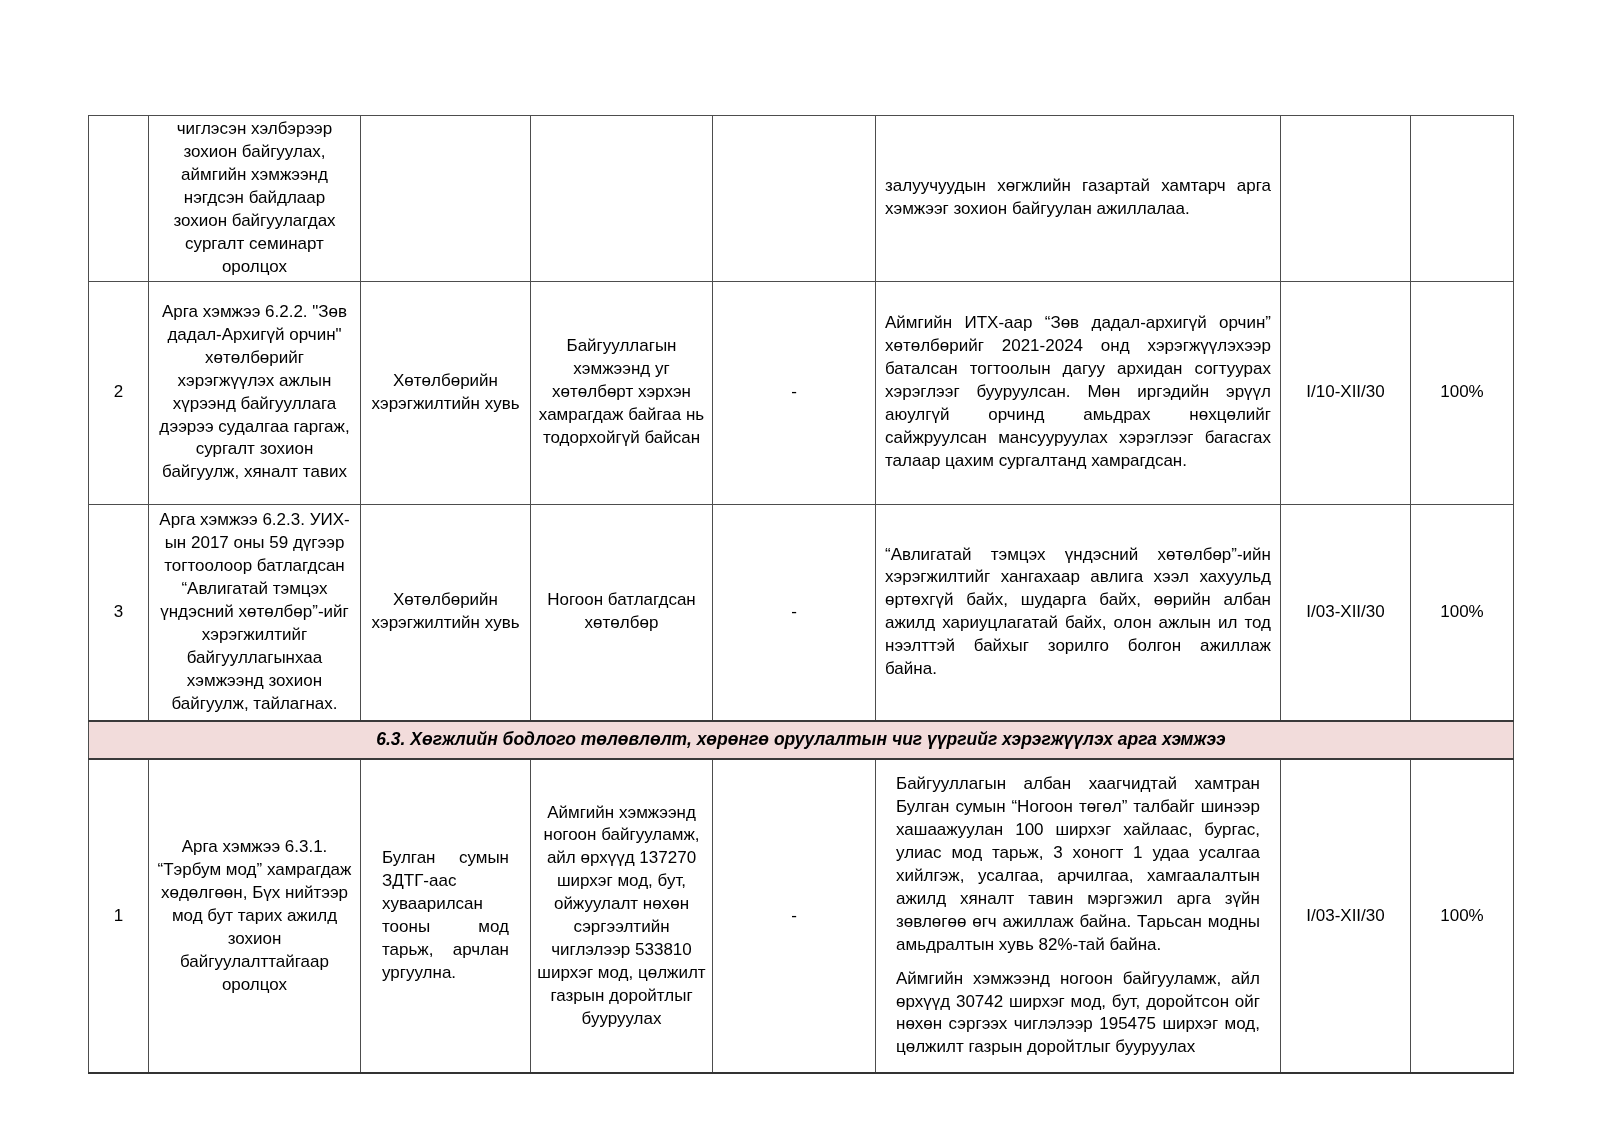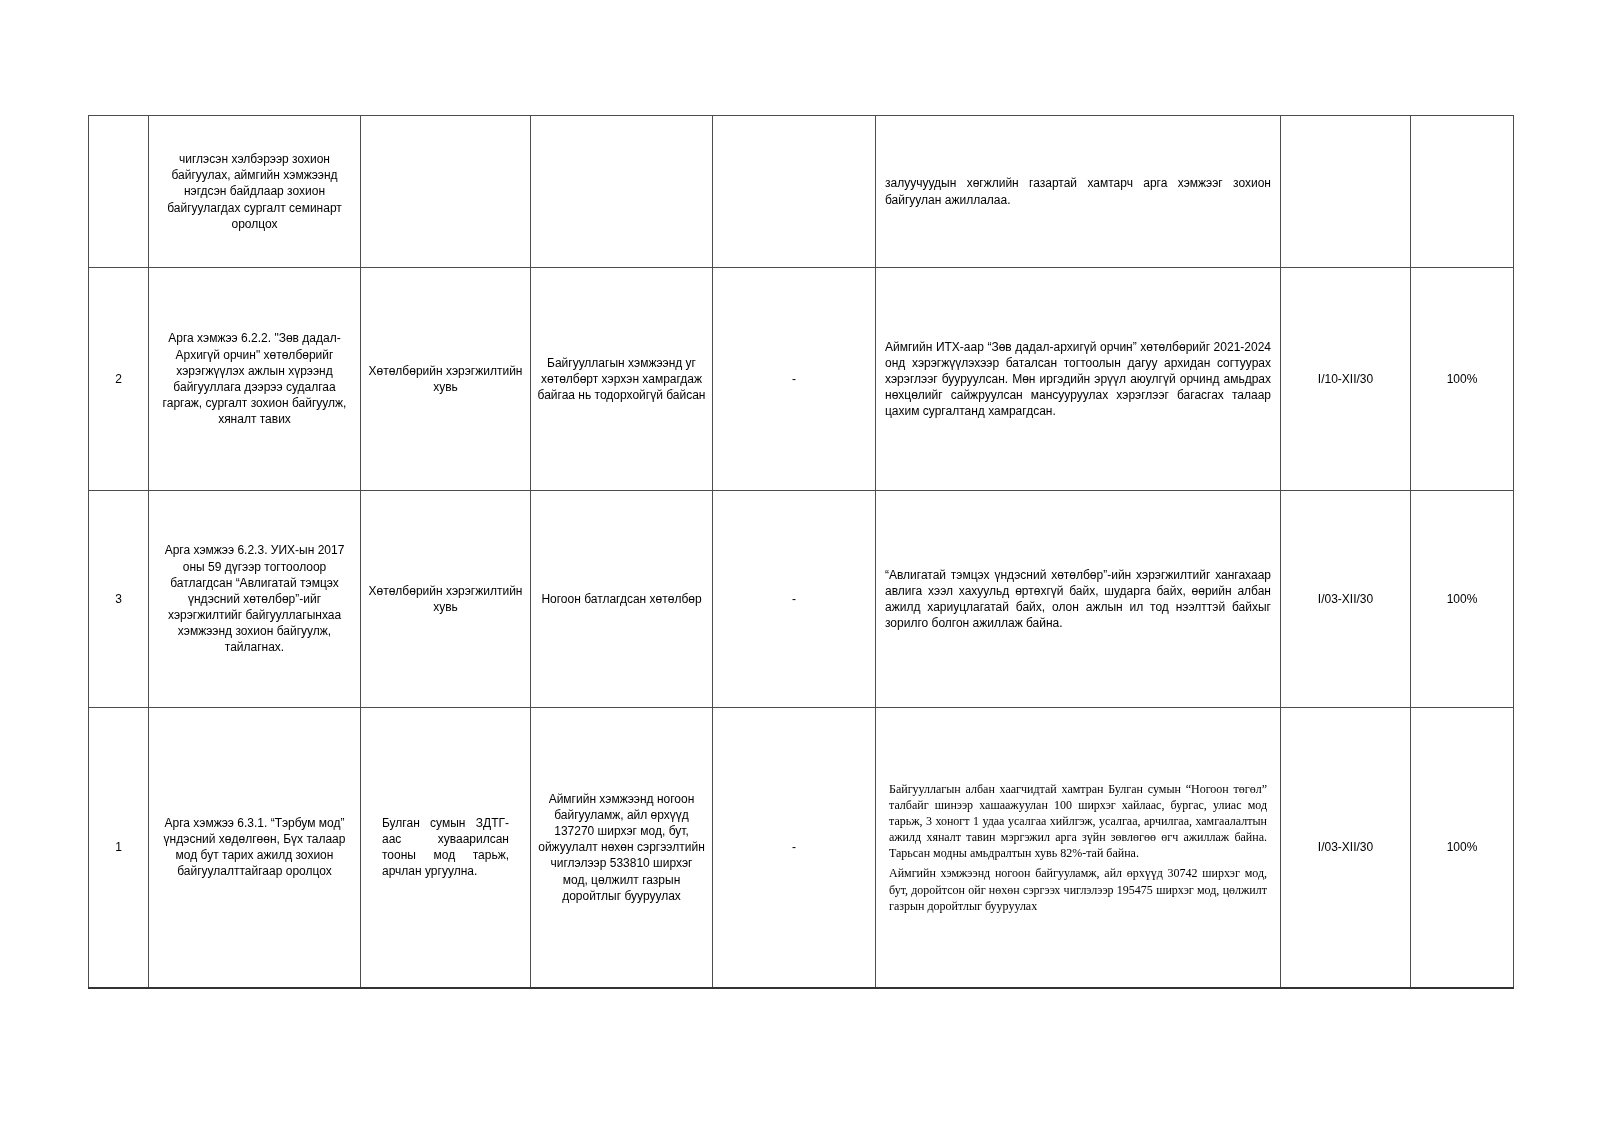--- a/index.html
+++ b/index.html
@@ -11,39 +11,39 @@
   body{
     width:1600px;height:1131px;background:#ffffff;position:relative;
     font-family:"Liberation Sans", sans-serif;color:var(--text);
   }
   table.doc-table{
     position:absolute;left:88px;top:115px;width:1425px;
     border-collapse:collapse;table-layout:fixed;
   }
   td{
     border:1px solid var(--border);
-    font-size:12px;line-height:1.35;
+    font-size:17px;line-height:1.35;
     text-align:center;vertical-align:middle;
     padding:2px 6px;word-wrap:break-word;
   }
   tr.row-a{height:152px;}
   tr.row-b{height:223px;}
   tr.row-c{height:217px;}
   tr.row-band{height:38px;}
   tr.row-d{height:280px;}
   td.result-cell{text-align:justify;padding:2px 9px;}
   td.justify-cell{text-align:justify;padding:2px 21px;}
   tr.row-band td{
     background:var(--band-bg);
     font-weight:bold;font-style:italic;font-size:17.5px;
     border-top:2px solid #3a3a3a;border-bottom:2px solid #3a3a3a;
     text-align:center;padding:4px 6px;
   }
   tr.row-d td{border-bottom:2px solid #333333;}
-  td.result-cell .para{margin:4px;font-family:Liberation Serif, serif;}
+  td.result-cell .para{margin:11px;}
 </style>
 </head>
 <body>
 
 <table class="doc-table">
   <colgroup>
     <col style="width:60px">
     <col style="width:212px">
     <col style="width:170px">
     <col style="width:182px">
@@ -79,24 +79,27 @@
       <td>3</td>
       <td>Арга хэмжээ 6.2.3. УИХ-ын 2017 оны 59 дүгээр тогтоолоор батлагдсан “Авлигатай тэмцэх үндэсний хөтөлбөр”-ийг хэрэгжилтийг байгууллагынхаа хэмжээнд зохион байгуулж, тайлагнах.</td>
       <td>Хөтөлбөрийн хэрэгжилтийн хувь</td>
       <td>Ногоон батлагдсан хөтөлбөр</td>
       <td>-</td>
       <td class="result-cell">“Авлигатай тэмцэх үндэсний хөтөлбөр”-ийн хэрэгжилтийг хангахаар авлига хээл хахуульд өртөхгүй байх, шударга байх, өөрийн албан ажилд хариуцлагатай байх, олон ажлын ил тод нээлттэй байхыг зорилго болгон ажиллаж байна.</td>
       <td>I/03-XII/30</td>
       <td>100%</td>
     </tr>
 
+    <tr class="row-band">
+      <td colspan="8">6.3. Хөгжлийн бодлого төлөвлөлт, хөрөнгө оруулалтын чиг үүргийг хэрэгжүүлэх арга хэмжээ</td>
+    </tr>
 
     <tr class="row-d">
       <td>1</td>
-      <td>Арга хэмжээ 6.3.1. “Тэрбум мод” үндэсний хөдөлгөөн, Бүх талаар мод бут тарих ажилд зохион байгуулалттайгаар оролцох</td>
+      <td>Арга хэмжээ 6.3.1. “Тэрбум мод” хамрагдаж хөдөлгөөн, Бүх нийтээр мод бут тарих ажилд зохион байгуулалттайгаар оролцох</td>
       <td class="justify-cell">Булган сумын ЗДТГ-аас хуваарилсан тооны мод тарьж, арчлан ургуулна.</td>
       <td>Аймгийн хэмжээнд ногоон байгууламж, айл өрхүүд 137270 ширхэг мод, бут, ойжуулалт нөхөн сэргээлтийн чиглэлээр 533810 ширхэг мод, цөлжилт газрын доройтлыг бууруулах</td>
       <td>-</td>
       <td class="result-cell">
         <div class="para">Байгууллагын албан хаагчидтай хамтран Булган сумын “Ногоон төгөл” талбайг шинээр хашаажуулан 100 ширхэг хайлаас, бургас, улиас мод тарьж, 3 хоногт 1 удаа усалгаа хийлгэж, усалгаа, арчилгаа, хамгаалалтын ажилд хяналт тавин мэргэжил арга зүйн зөвлөгөө өгч ажиллаж байна. Тарьсан модны амьдралтын хувь 82%-тай байна.</div>
         <div class="para">Аймгийн хэмжээнд ногоон байгууламж, айл өрхүүд 30742 ширхэг мод, бут, доройтсон ойг нөхөн сэргээх чиглэлээр 195475 ширхэг мод, цөлжилт газрын доройтлыг бууруулах</div>
       </td>
       <td>I/03-XII/30</td>
       <td>100%</td>
     </tr>

